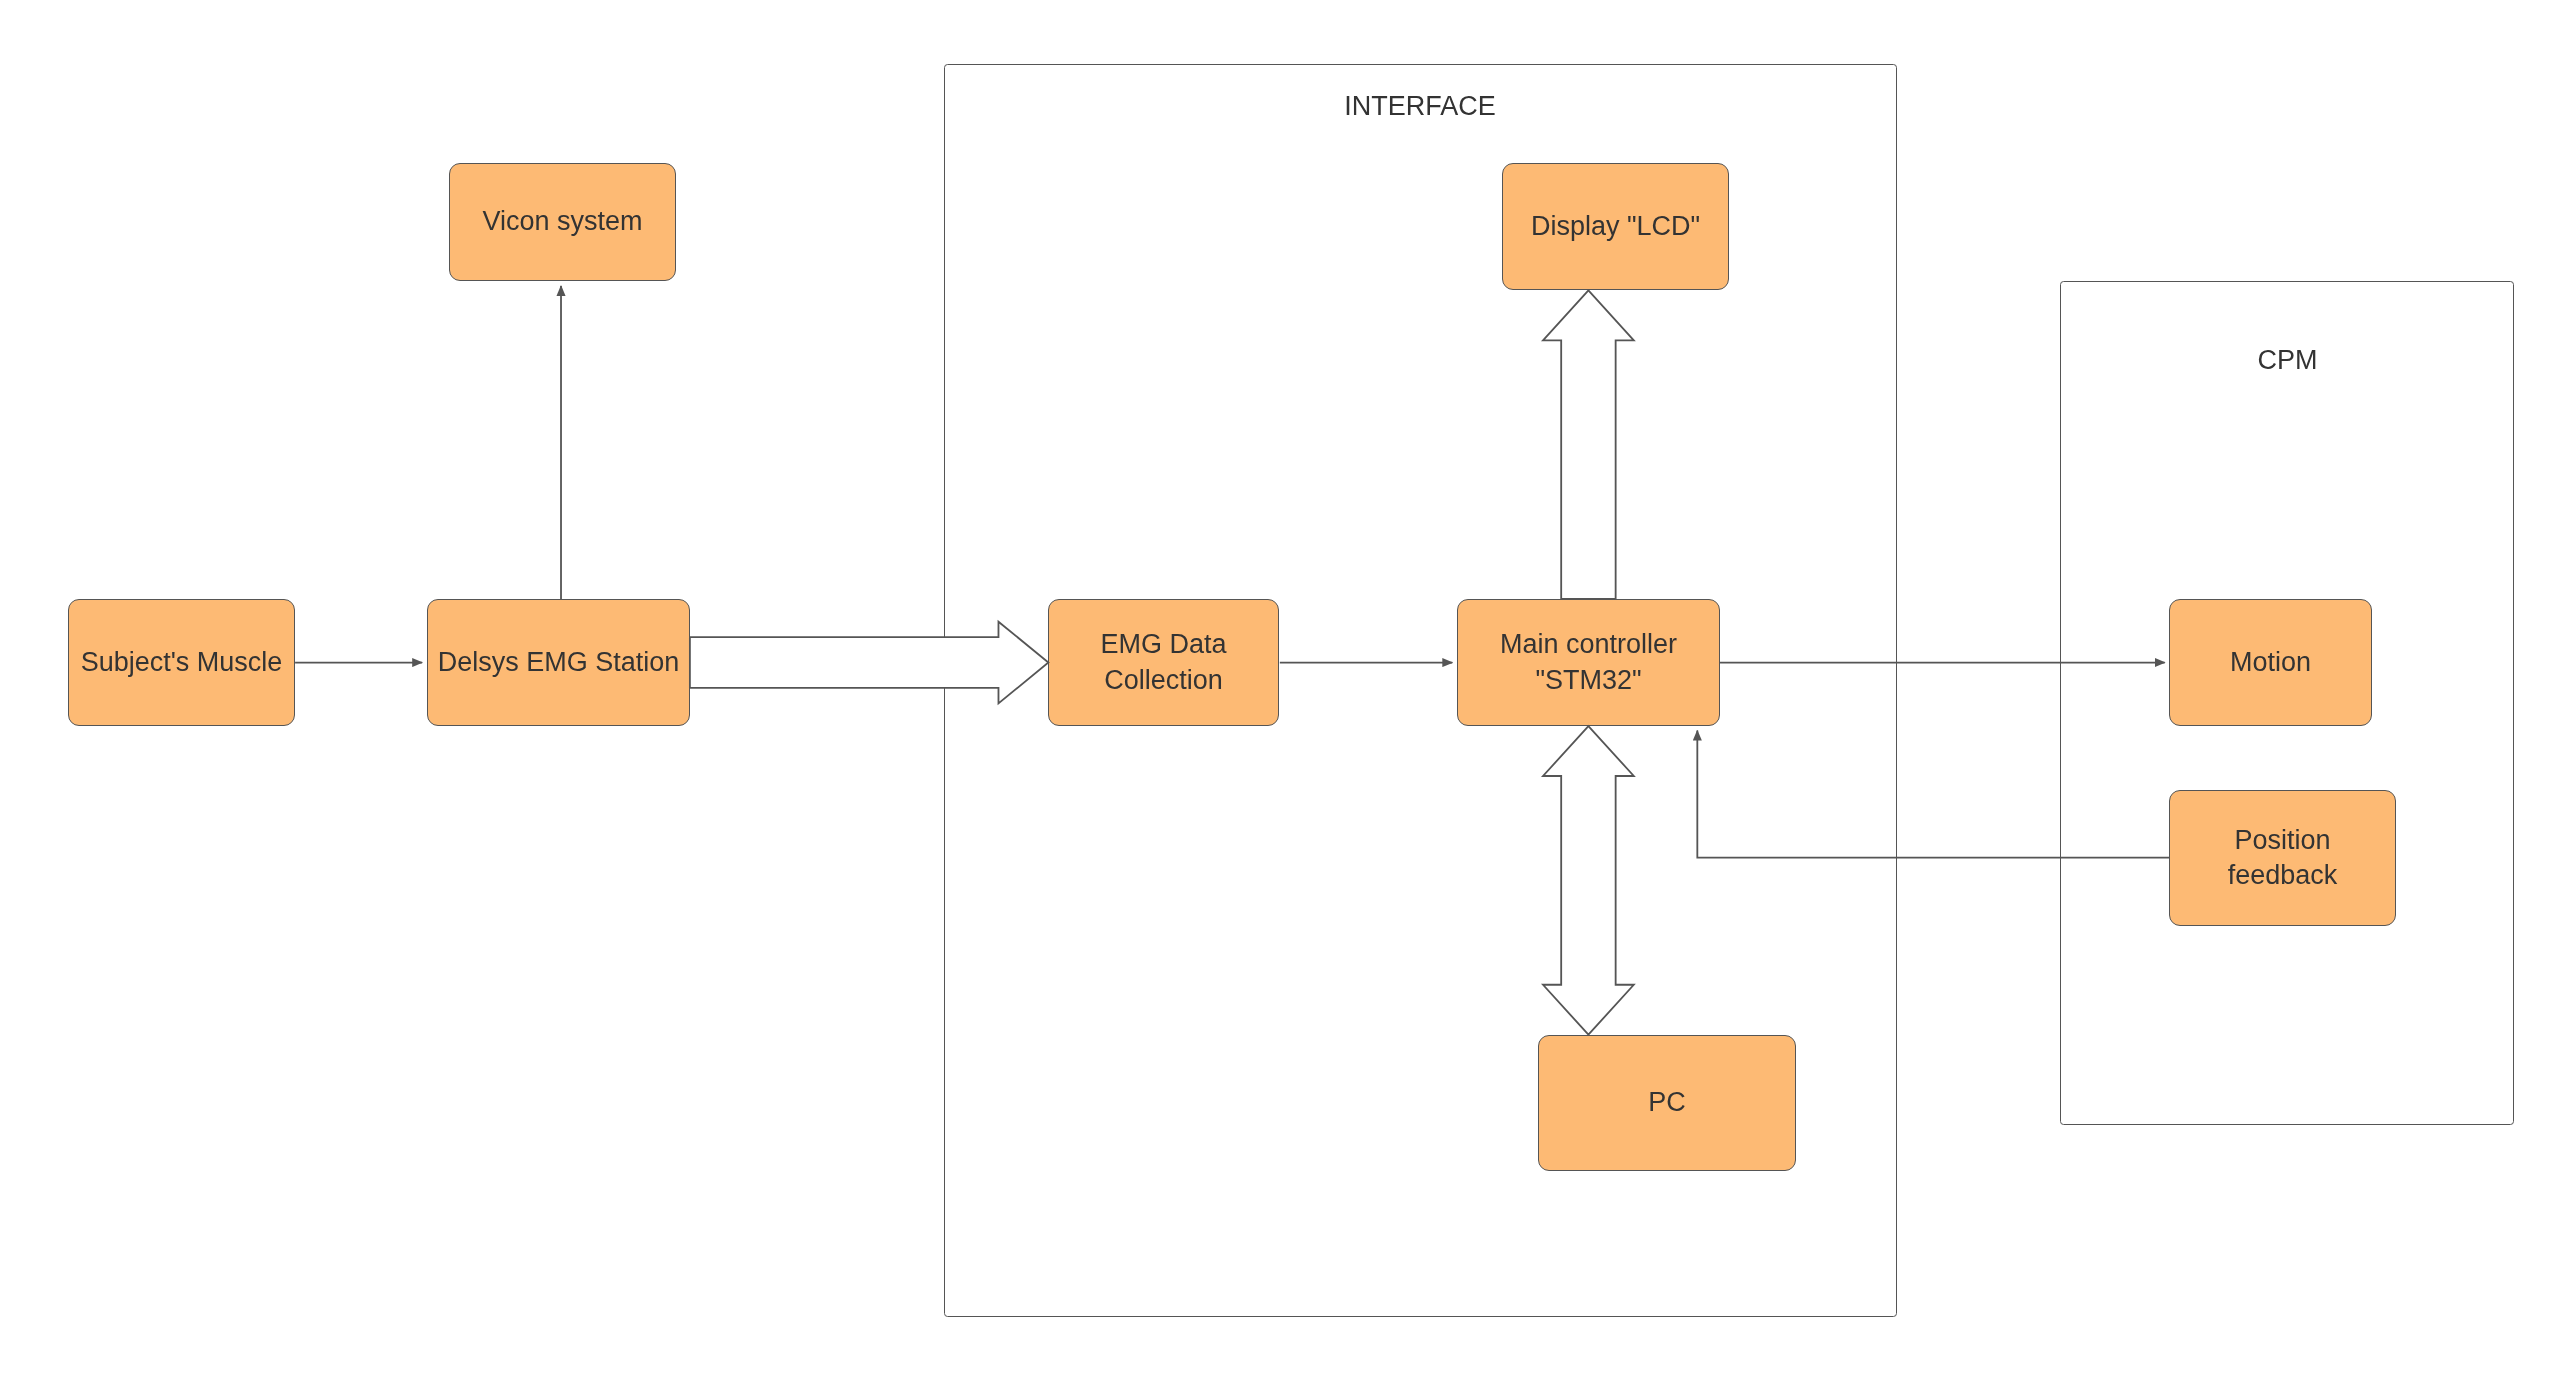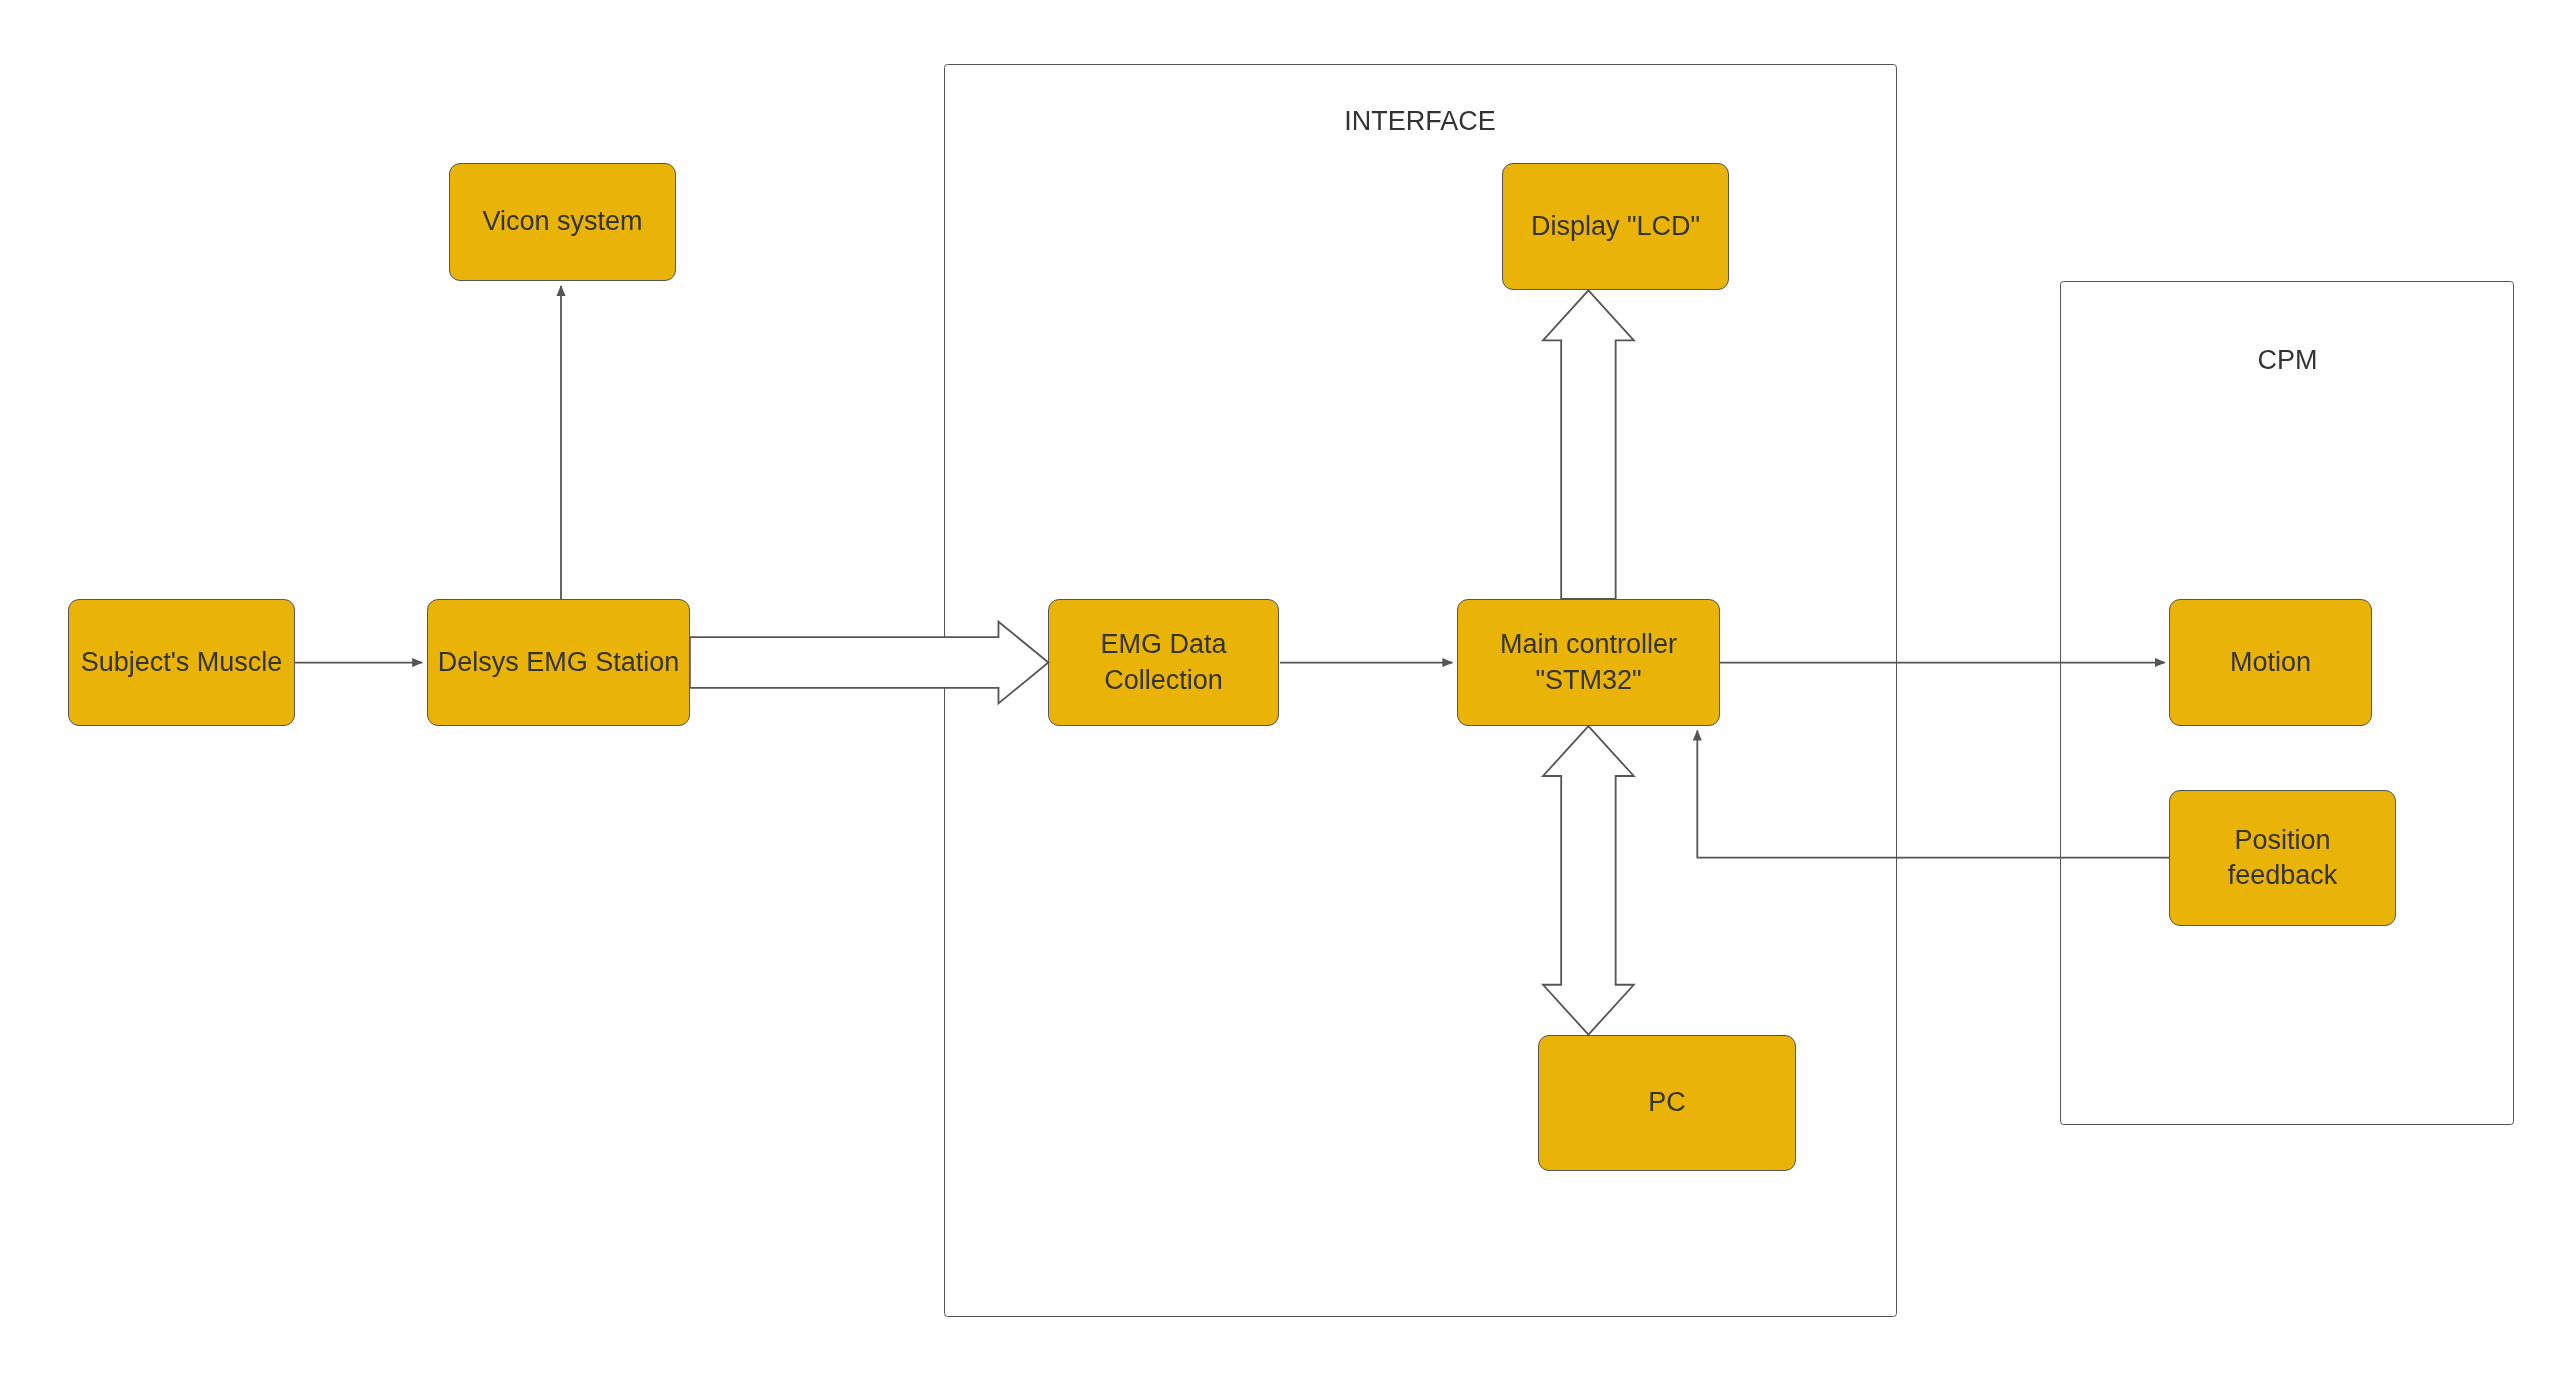--- a/index.html
+++ b/index.html
@@ -13,21 +13,21 @@
   }
   .canvas {
     position: relative;
     width: 2576px;
     height: 1385px;
   }
   .box {
     position: absolute;
     border: 1.8px solid #555555;
     border-radius: 11px;
-    background: #eab308;
+    background: #fdba74;
     display: flex;
     align-items: center;
     justify-content: center;
     text-align: center;
     font-size: 27px;
     line-height: 1.3;
     box-sizing: border-box;
     padding: 7.3px;
   }
   .container-box {
@@ -68,21 +68,21 @@
     stroke-width: 2;
     fill: #ffffff;
   }
 </style>
 </head>
 <body>
 
 <div class="canvas">
 
   <div class="container-box" style="left:944px; top:64px; width:953px; height:1253px;"></div>
-  <div class="container-title" style="left:1343px; top:106px; width:154px;">INTERFACE</div>
+  <div class="container-title" style="left:1343px; top:91px; width:154px;">INTERFACE</div>
 
   <div class="container-box" style="left:2060px; top:281px; width:454px; height:844px;"></div>
   <div class="container-title" style="left:2251px; top:345px; width:73px;">CPM</div>
 
   <div class="box" style="left:68px; top:599px; width:227px; height:127px;border-radius:11px;">
     <span>Subject's Muscle</span>
   </div>
 
   <div class="box" style="left:427px; top:599px; width:263px; height:127px;">
     <span>Delsys EMG Station</span>

